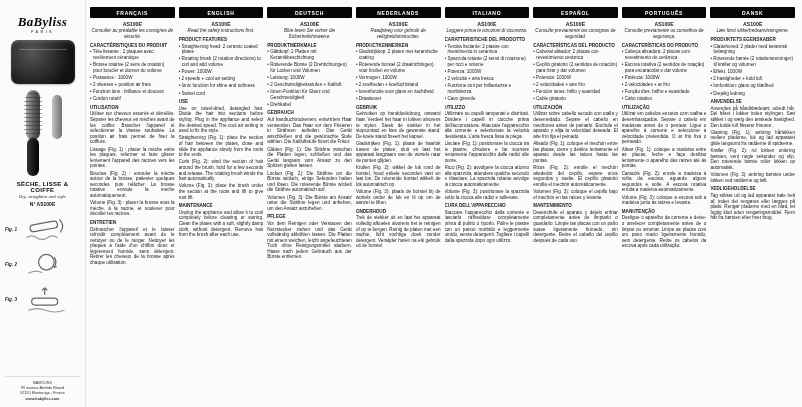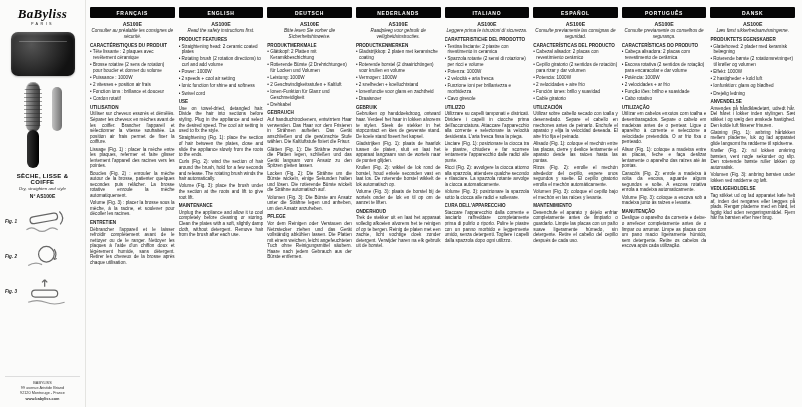--- a/index.html
+++ b/index.html
@@ -1,21 +1,21 @@
 <!DOCTYPE html>
 <html><head>
 <meta charset="utf-8">
 <style>
   * { margin:0; padding:0; box-sizing:border-box; }
   html,body { width:802px; height:407px; overflow:hidden; }
   body { background:#ededeb; font-family:"Liberation Sans", sans-serif; }
   .sheet { width:802px; height:407px; background:#fbfbfa; display:flex; }
 
   
-  .left { width:86px; padding:6px 5px 5px; display:flex; flex-direction:column; align-items:center; border-right:1px solid #e4e4e1; }
+  .left { width:86px; padding:14px 5px 5px; display:flex; flex-direction:column; align-items:center; border-right:1px solid #e4e4e1; }
   .brand { font-family:"Liberation Serif", serif; font-style:italic; font-weight:bold; font-size:13px; color:#0a0a0a; letter-spacing:.3px; }
   .brand-sub { font-size:3.8px; letter-spacing:2.4px; color:#222; margin-top:0; }
   .case { width:64px; height:44px; margin-top:6px; border-radius:7px;
           background:radial-gradient(circle at 32% 28%, #555, #121212 75%);
           box-shadow:inset 0 2px 3px rgba(255,255,255,.18), 0 1px 2px rgba(0,0,0,.25); position:relative; }
   .case::after { content:""; position:absolute; left:8px; right:8px; top:9px; height:1px; background:rgba(255,255,255,.25); border-radius:1px; }
   .styler { position:relative; width:62px; height:86px; margin-top:6px; }
   .styler .barrel { position:absolute; left:14px; top:0; width:14px; height:50px; border-radius:7px;
           background:linear-gradient(90deg,#a7a7a7,#5a5a5a 60%,#3c3c3c); box-shadow:inset 0 1px 1px rgba(255,255,255,.4); }
   .styler .bristles { position:absolute; left:12px; top:2px; width:18px; height:46px; border-radius:9px;

